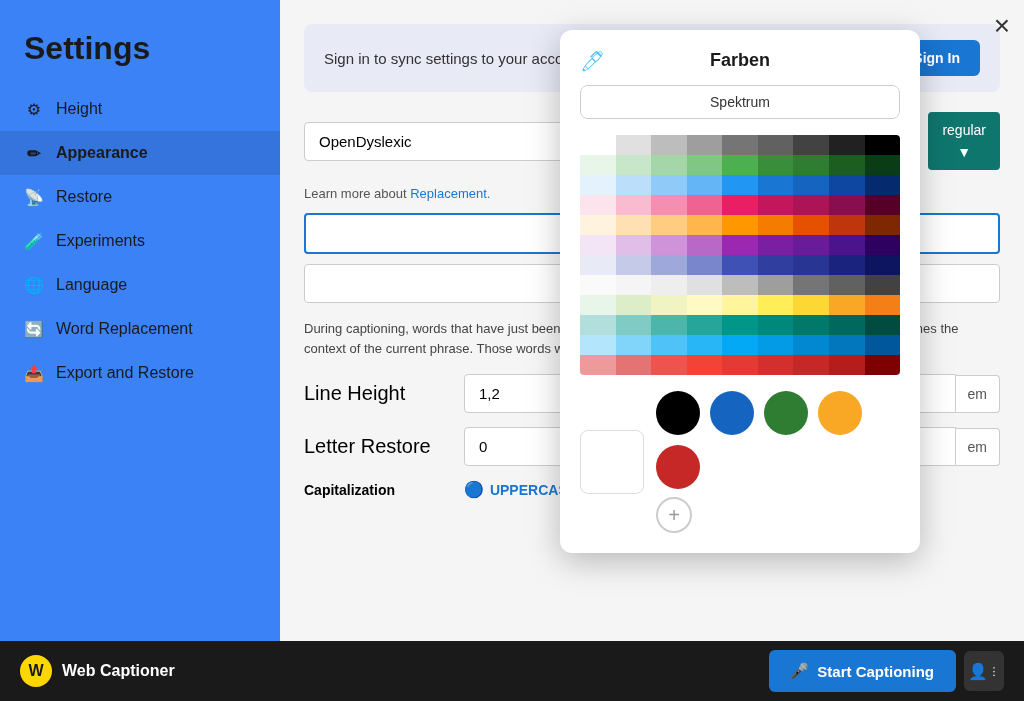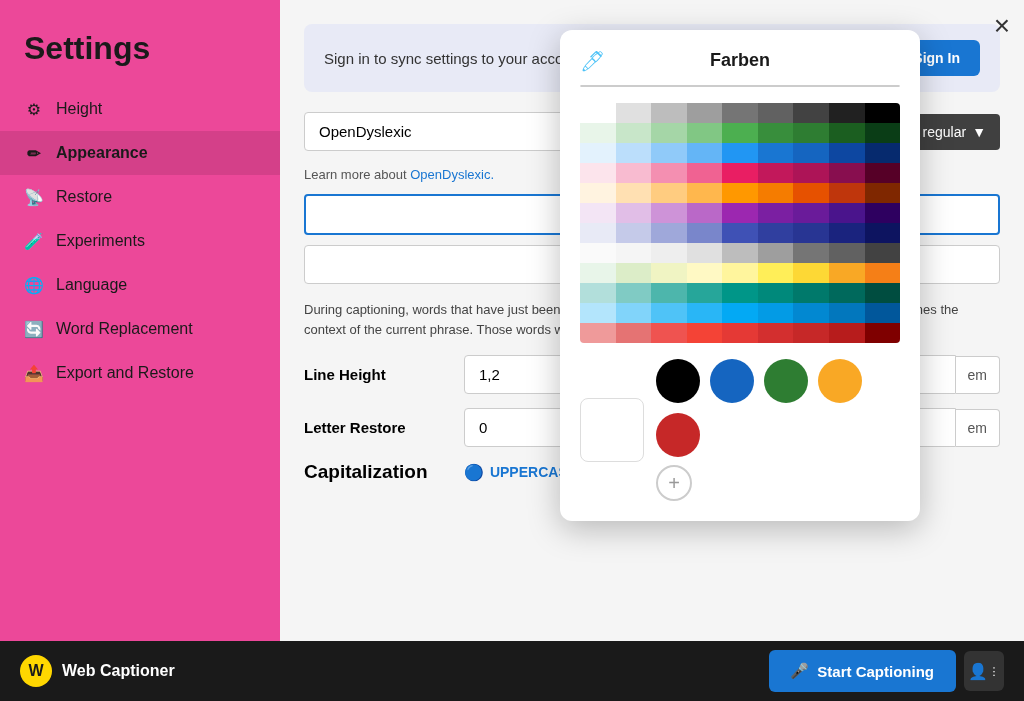--- a/index.html
+++ b/index.html
@@ -3,55 +3,55 @@
   <meta charset="utf-8">
   <style>
     * { box-sizing: border-box; margin: 0; padding: 0; }
     body { font-family: -apple-system, BlinkMacSystemFont, 'Segoe UI', sans-serif; width: 1024px; height: 701px; overflow: hidden; background: #f0f0f0; }
 
     
     .app-container { display: flex; flex-direction: column; width: 1024px; height: 701px; }
     .main-area { display: flex; flex: 1; overflow: hidden; }
 
     
-    .sidebar { width: 280px; background: #ec4899; padding: 20px 0; flex-shrink: 0; }
+    .sidebar { width: 280px; background: #3b82f6; padding: 20px 0; flex-shrink: 0; }
     .sidebar-title { font-size: 32px; font-weight: 800; color: #1a1a1a; padding: 10px 24px 20px; }
     .sidebar-item { display: flex; align-items: center; gap: 12px; padding: 12px 24px; cursor: pointer; color: #1a1a1a; font-size: 16px; }
     .sidebar-item.active { background: rgba(0,0,0,0.1); font-weight: 700; }
     .sidebar-item .icon { width: 20px; height: 20px; display: flex; align-items: center; justify-content: center; font-size: 16px; }
 
     
     .content-area { flex: 1; background: #f5f5f5; padding: 24px; overflow-y: auto; position: relative; }
 
     
     .signin-banner { background: #e8eaf6; border-radius: 8px; padding: 16px 20px; display: flex; align-items: center; justify-content: space-between; margin-bottom: 20px; }
     .signin-banner-text { color: #333; font-size: 15px; }
     .signin-btn { background: #1976D2; color: white; border: none; border-radius: 6px; padding: 10px 20px; font-size: 14px; font-weight: 600; cursor: pointer; display: flex; align-items: center; gap: 8px; }
 
     
     .font-row { display: flex; align-items: center; gap: 12px; margin-bottom: 16px; }
     .font-name-box { flex: 1; border: 1px solid #ccc; border-radius: 4px; padding: 10px 14px; font-size: 15px; background: white; }
-    .font-weight-btn { background: #404040; color: white; border: none; border-radius: 4px; padding: 10px 14px; font-size: 14px; cursor: pointer; display: flex; align-items: center; gap: 6px; }
+    .font-weight-btn { background: #0f766e; color: white; border: none; border-radius: 4px; padding: 10px 14px; font-size: 14px; cursor: pointer; display: flex; align-items: center; gap: 6px; flex-direction: column; }
 
     .learn-more { font-size: 13px; color: #555; margin-bottom: 12px; }
     .learn-more a { color: #1976D2; text-decoration: none; }
 
     .color-input-active { border: 2px solid #1976D2; border-radius: 4px; padding: 10px 14px; background: white; margin-bottom: 10px; width: 100%; font-size: 15px; outline: none; }
     .color-input-inactive { border: 1px solid #ccc; border-radius: 4px; padding: 10px 14px; background: white; margin-bottom: 16px; width: 100%; font-size: 15px; }
 
     .interim-desc { font-size: 13px; color: #444; margin-bottom: 16px; line-height: 1.5; }
 
     .setting-row { display: flex; align-items: center; margin-bottom: 14px; }
-    .setting-label { font-weight: 700; font-size: 15px; flex: 0 0 160px; }
+    .setting-label { font-weight: 400; font-size: 20px; flex: 0 0 160px; }
     .setting-input-wrap { display: flex; align-items: center; gap: 0; flex: 1; }
     .setting-input { border: 1px solid #ccc; border-radius: 4px 0 0 4px; padding: 10px 14px; font-size: 15px; background: white; flex: 1; }
     .setting-unit { background: white; border: 1px solid #ccc; border-left: none; border-radius: 0 4px 4px 0; padding: 10px 12px; font-size: 14px; color: #555; }
 
     .capitalization-row { display: flex; align-items: center; }
-    .capitalization-label { font-weight: 700; font-size: 19px; flex: 0 0 160px; }
+    .capitalization-label { font-weight: 700; font-size: 14px; flex: 0 0 160px; }
     .capitalization-value { color: #1976D2; font-size: 14px; font-weight: 600; display: flex; align-items: center; gap: 6px; }
 
     
     .bottom-bar { height: 60px; background: #1a1a1a; display: flex; align-items: center; justify-content: space-between; padding: 0 20px; flex-shrink: 0; }
     .bottom-logo { display: flex; align-items: center; gap: 10px; color: white; font-size: 16px; font-weight: 600; }
     .bottom-logo-icon { width: 32px; height: 32px; background: #FFD700; border-radius: 50%; display: flex; align-items: center; justify-content: center; font-weight: 900; font-size: 16px; color: #1a1a1a; }
     .bottom-right { display: flex; align-items: center; gap: 8px; }
     .start-captioning-btn { background: #1976D2; color: white; border: none; border-radius: 6px; padding: 12px 22px; font-size: 15px; font-weight: 600; cursor: pointer; display: flex; align-items: center; gap: 8px; }
     .profile-btn { width: 40px; height: 40px; background: #333; border: none; border-radius: 6px; display: flex; align-items: center; justify-content: center; cursor: pointer; color: white; font-size: 16px; }
     .color-picker-modal { position: absolute; top: 30px; left: 280px; background: white; border-radius: 12px; box-shadow: 0 8px 32px rgba(0,0,0,0.25); padding: 20px; width: 360px; z-index: 200; }
@@ -134,21 +134,21 @@
       <div class="font-row">
         <div class="font-name-box">OpenDyslexic</div>
         <button class="font-weight-btn">
           <span>regular</span>
           <span>▼</span>
         </button>
       </div>
 
       
       <div class="learn-more">
-        <span>Learn more about </span><a href="#">OpenDyslexic.</a>
+        <span>Learn more about </span><a href="#">Replacement.</a>
       </div>
 
       
       <input class="color-input-active" type="text" value="" style="">
 
       
       <input class="color-input-inactive" type="text" value="" style="">
 
       
       <div class="interim-desc">During captioning, words that have just been recognized may change slightly while Web Captioner determines the context of the current phrase. Those words will be this color.</div>
@@ -184,20 +184,21 @@
       <div class="color-picker-modal">
 
         <div class="picker-header">
           <button class="picker-eyedropper">
             <span style="color:#4FC3F7; font-size:20px;">🖊</span>
           </button>
           <span class="picker-title">Farben</span>
         </div>
 
         <div class="picker-tabs">
+          <button class="picker-tab">Spektrum</button>
         </div>
 
         <div class="color-grid" id="color-grid">
             <div class="color-row">
               <div class="color-cell" title="#ffffff" style="background: rgb(255, 255, 255);"></div>
               <div class="color-cell" title="#e0e0e0" style="background: rgb(224, 224, 224);"></div>
               <div class="color-cell" title="#bdbdbd" style="background: rgb(189, 189, 189);"></div>
               <div class="color-cell" title="#9e9e9e" style="background: rgb(158, 158, 158);"></div>
               <div class="color-cell" title="#757575" style="background: rgb(117, 117, 117);"></div>
               <div class="color-cell" title="#616161" style="background: rgb(97, 97, 97);"></div>

